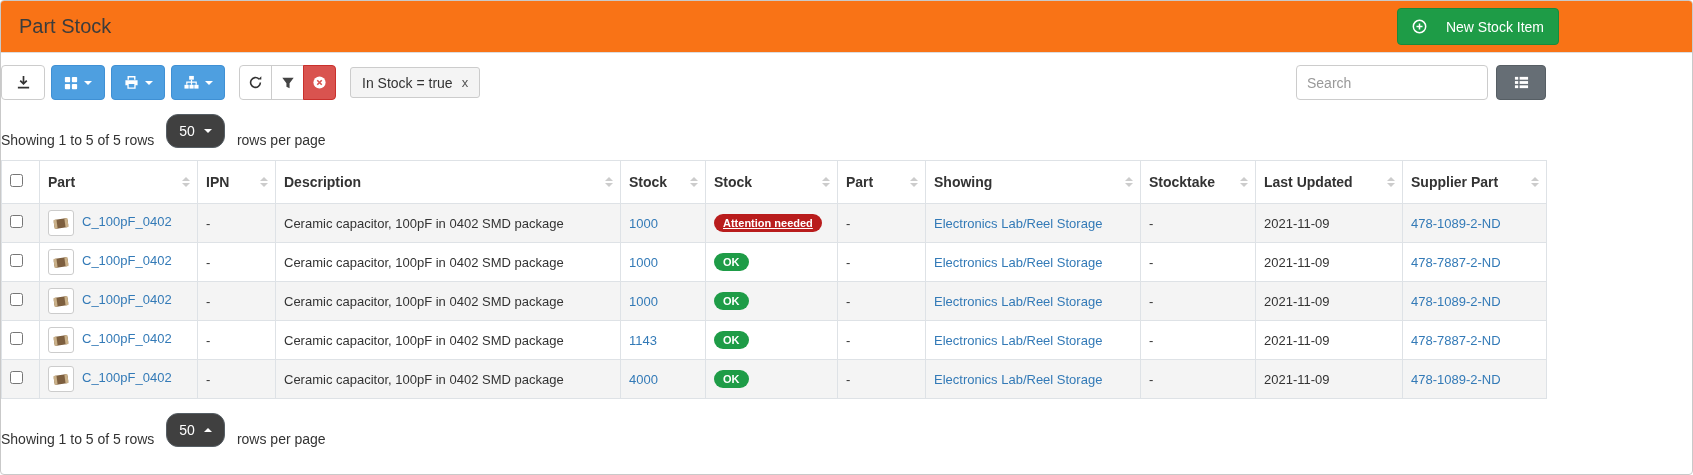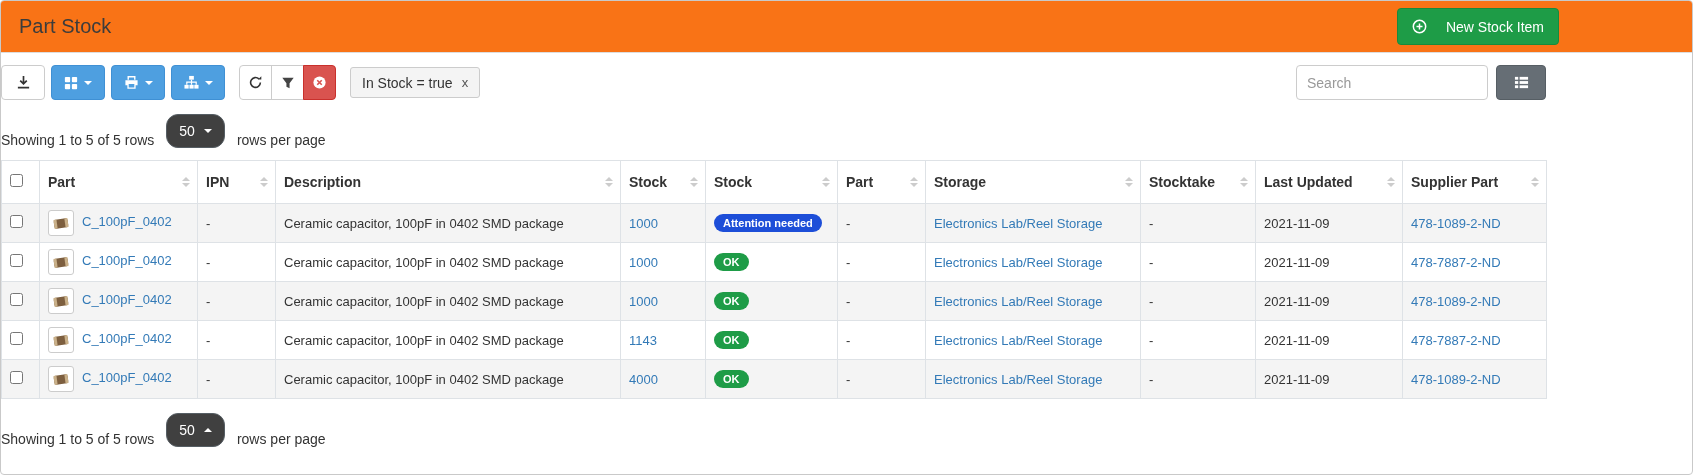--- a/index.html
+++ b/index.html
@@ -56,21 +56,21 @@
   .sort .s-up { border-bottom: 4px solid #ccc; }
   .sort .s-down { border-top: 4px solid #ccc; }
 
   .thumb { display: inline-flex; align-items: center; justify-content: center; width: 26px; height: 26px;
     border: 1px solid #ccc; border-radius: 3px; background: #fff; margin-right: 8px; vertical-align: middle; cursor: pointer; }
   .cap { width: 14px; height: 9px; background: #7d5f3f; border-radius: 2px; position: relative; transform: rotate(-8deg); }
   .cap::before, .cap::after { content: ""; position: absolute; top: 0; bottom: 0; width: 3px; background: #c9b089; }
   .cap::before { left: 0; } .cap::after { right: 0; }
 
   .badge { display: inline-block; padding: 3px 9px; border-radius: 10px; font-size: 11px; font-weight: bold; color: #fff; }
-  .badge[data-status="warning"] { background: #1d4ed8; }
+  .badge[data-status="warning"] { background: #b91c1c; text-decoration: underline; }
   .badge[data-status="ok"] { background: #1e9c47; }
 
   input[type=checkbox] { width: 13px; height: 13px; cursor: pointer; }
 </style>
 </head>
 <body>
 
 <div class="panel">
 
   <div class="page-header">
@@ -221,21 +221,21 @@
                 <i class="s-down"></i>
               </span></th>
           <th><span>Stock</span><span class="sort">
                 <i class="s-up"></i>
                 <i class="s-down"></i>
               </span></th>
           <th><span>Part</span><span class="sort">
                 <i class="s-up"></i>
                 <i class="s-down"></i>
               </span></th>
-          <th><span>Storage</span><span class="sort">
+          <th><span>Showing</span><span class="sort">
                 <i class="s-up"></i>
                 <i class="s-down"></i>
               </span></th>
           <th><span>Stocktake</span><span class="sort">
                 <i class="s-up"></i>
                 <i class="s-down"></i>
               </span></th>
           <th><span>Last Updated</span><span class="sort">
                 <i class="s-up"></i>
                 <i class="s-down"></i>

